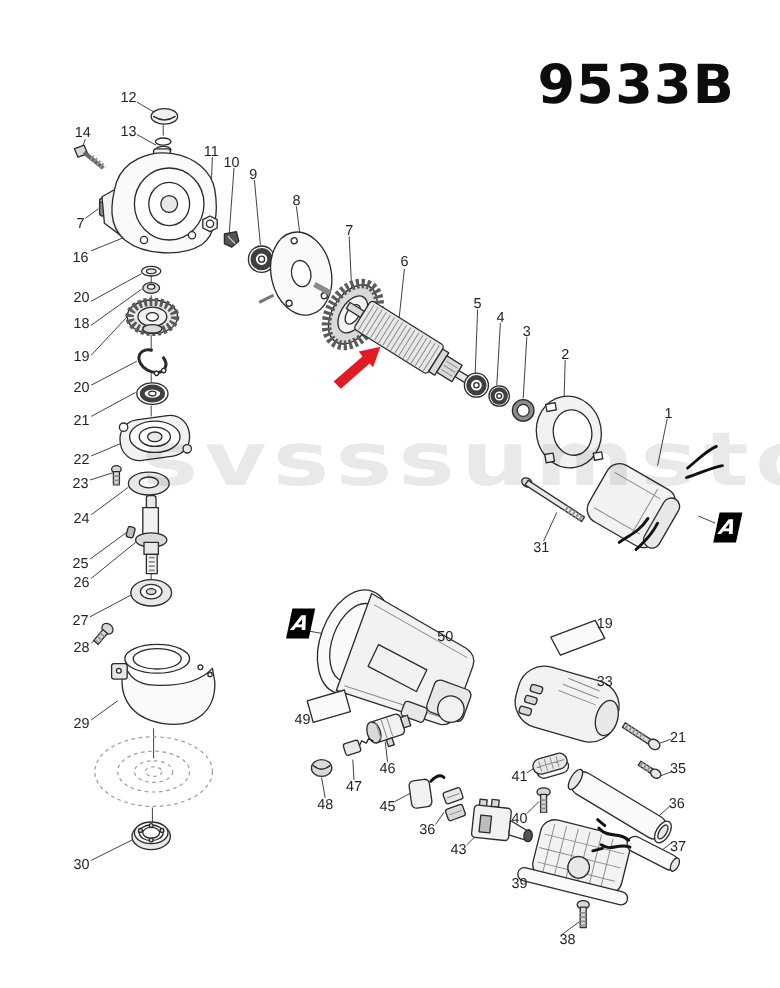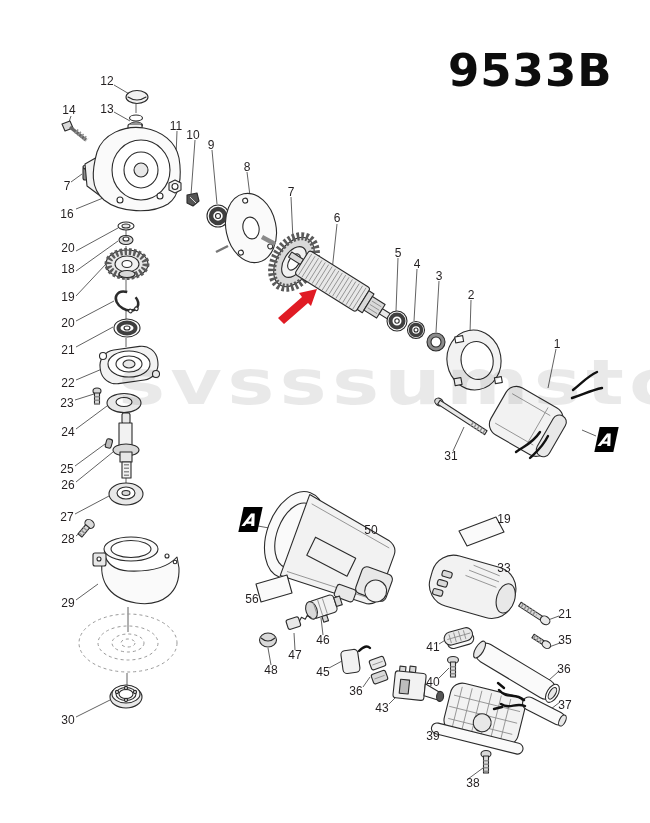--- a/index.html
+++ b/index.html
@@ -464,16 +464,16 @@
 <div class="pl" style="left:473px;top:783px">38</div>
 <div class="pl" style="left:433px;top:736px">39</div>
 <div class="pl" style="left:433px;top:682px">40</div>
 <div class="pl" style="left:433px;top:647px">41</div>
 <div class="pl" style="left:382px;top:708px">43</div>
 <div class="pl" style="left:356px;top:691px">36</div>
 <div class="pl" style="left:323px;top:672px">45</div>
 <div class="pl" style="left:323px;top:640px">46</div>
 <div class="pl" style="left:295px;top:655px">47</div>
 <div class="pl" style="left:271px;top:670px">48</div>
-<div class="pl" style="left:252px;top:599px">56</div>
+<div class="pl" style="left:252px;top:599px">49</div>
 <div class="pl" style="left:371px;top:530px">50</div>
 
 </div>
 
 </body></html>

